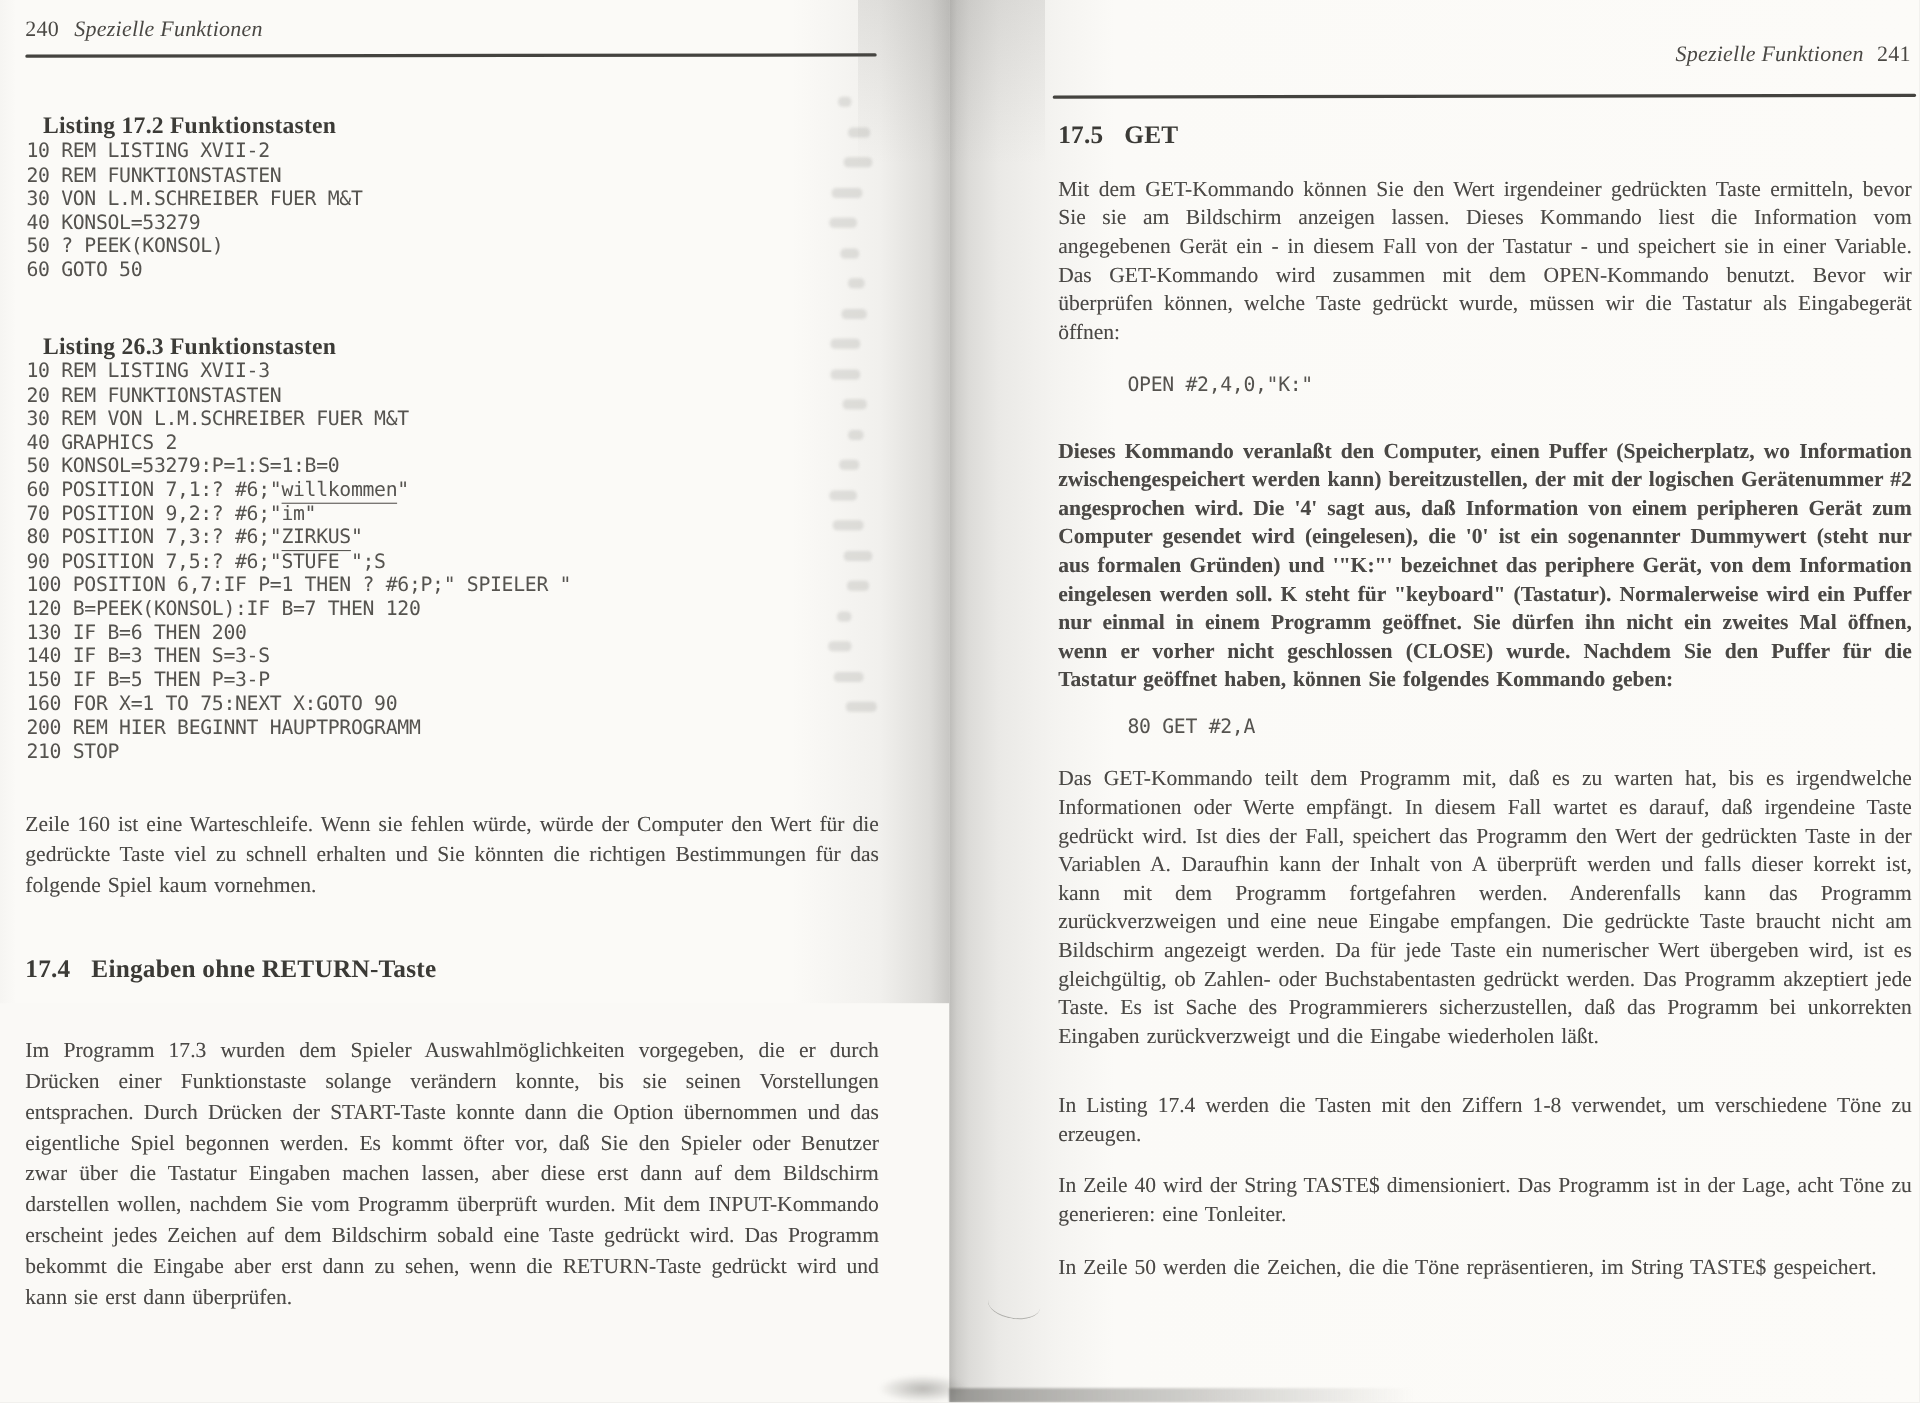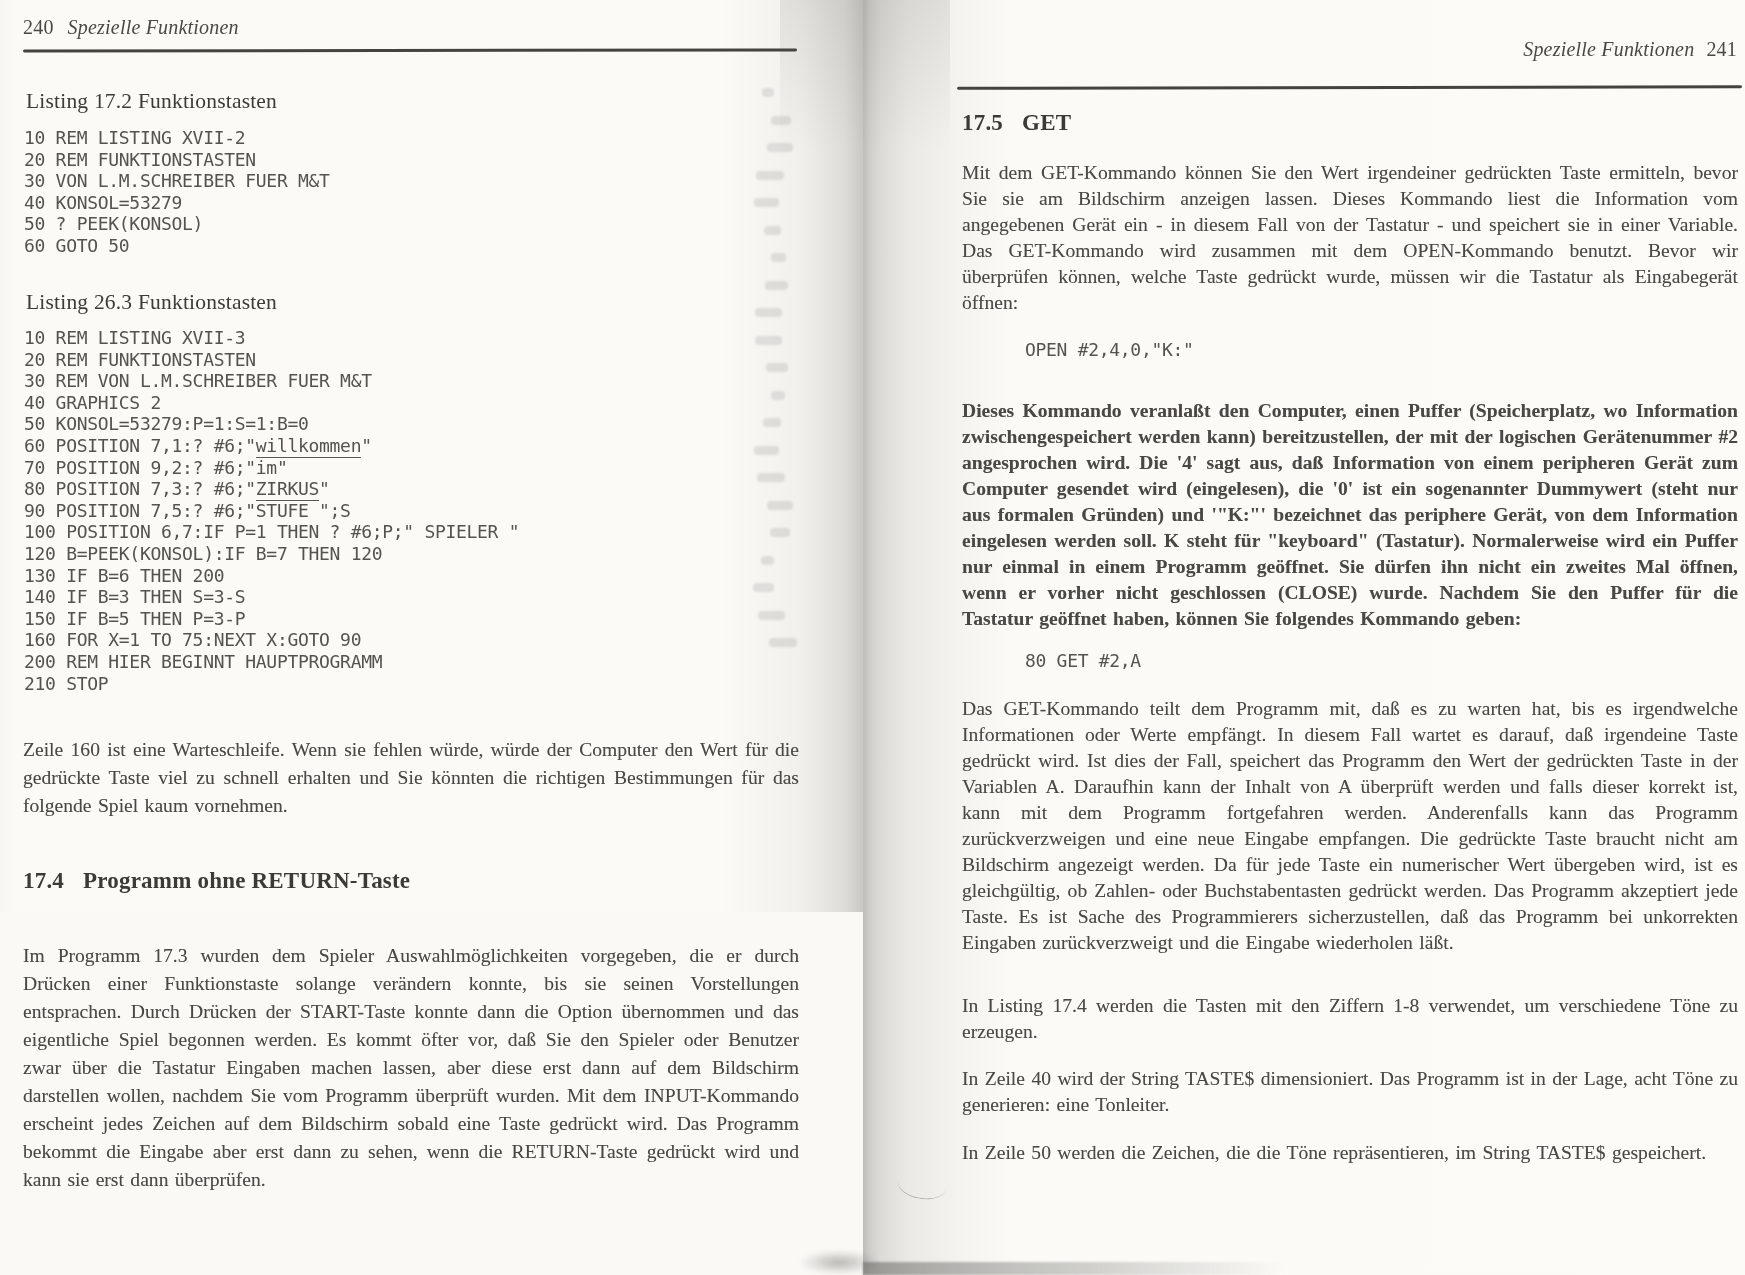--- a/index.html
+++ b/index.html
@@ -34,22 +34,22 @@
   .running-head{position:absolute;font-size:20px;letter-spacing:0.2px;color:#4a4844;white-space:nowrap;}
   .running-head .num{font-style:normal;}
   .running-head .rt{font-style:italic;}
   .rh-left{left:23px;top:16px;}
   .rh-left .num{margin-right:14px;}
   .rh-right{right:8px;top:38px;text-align:right;}
   .rh-right .rt{margin-right:12px;}
   .rule{position:absolute;height:3px;background:#44433f;border-radius:2px;}
   .rule-left{left:23px;top:49px;width:774px;transform:rotate(-0.08deg);}
   .rule-right{left:957px;top:86px;width:785px;transform:rotate(-0.12deg);}
-  .listing-title{position:absolute;left:23px;margin:3px;
-    font-size:21.5px;font-weight:normal;color:#3c3b37;letter-spacing:0.2px;}
+  .listing-title{position:absolute;left:23px;margin:16px;
+    font-size:21.5px;font-weight:bold;color:#3c3b37;letter-spacing:0.2px;}
   .sec-head{position:absolute;left:23px;margin:0;
     font-size:23px;font-weight:bold;color:#3b3a36;letter-spacing:0.2px;white-space:nowrap;}
   .sec-head .sec-num{margin-right:19px;}
   .code{position:absolute;font-family:"DejaVu Sans Mono", monospace;
     font-size:18px;line-height:21.6px;color:#55534f;letter-spacing:-0.3px;white-space:pre;}
   .code .ul{border-bottom:1.8px solid #5a5854;padding-bottom:1px;}
   .code-inline{position:absolute;font-family:"DejaVu Sans Mono", monospace;
     font-size:18px;color:#55534f;letter-spacing:-0.3px;white-space:pre;}
   .para{position:absolute;margin:0;text-align:justify;
     font-size:19.6px;color:#4a4845;word-spacing:1.5px;
@@ -86,21 +86,21 @@
 
     <h3 class="listing-title" id="t172">Listing 17.2 Funktionstasten</h3>
     <div class="code" id="c172"><div class="code-line"><span>10 REM LISTING XVII-2</span></div><div class="code-line"><span>20 REM FUNKTIONSTASTEN</span></div><div class="code-line"><span>30 VON L.M.SCHREIBER FUER M&amp;T</span></div><div class="code-line"><span>40 KONSOL=53279</span></div><div class="code-line"><span>50 ? PEEK(KONSOL)</span></div><div class="code-line"><span>60 GOTO 50</span></div></div>
 
     <h3 class="listing-title" id="t173">Listing 26.3 Funktionstasten</h3>
     <div class="code" id="c173"><div class="code-line"><span>10 REM LISTING XVII-3</span></div><div class="code-line"><span>20 REM FUNKTIONSTASTEN</span></div><div class="code-line"><span>30 REM VON L.M.SCHREIBER FUER M&amp;T</span></div><div class="code-line"><span>40 GRAPHICS 2</span></div><div class="code-line"><span>50 KONSOL=53279:P=1:S=1:B=0</span></div><div class="code-line"><span>60 POSITION 7,1:? #6;"</span><span class="ul">willkommen</span><span>"</span></div><div class="code-line"><span>70 POSITION 9,2:? #6;"im"</span></div><div class="code-line"><span>80 POSITION 7,3:? #6;"</span><span class="ul">ZIRKUS</span><span>"</span></div><div class="code-line"><span>90 POSITION 7,5:? #6;"STUFE ";S</span></div><div class="code-line"><span>100 POSITION 6,7:IF P=1 THEN ? #6;P;" SPIELER "</span></div><div class="code-line"><span>120 B=PEEK(KONSOL):IF B=7 THEN 120</span></div><div class="code-line"><span>130 IF B=6 THEN 200</span></div><div class="code-line"><span>140 IF B=3 THEN S=3-S</span></div><div class="code-line"><span>150 IF B=5 THEN P=3-P</span></div><div class="code-line"><span>160 FOR X=1 TO 75:NEXT X:GOTO 90</span></div><div class="code-line"><span>200 REM HIER BEGINNT HAUPTPROGRAMM</span></div><div class="code-line"><span>210 STOP</span></div></div>
 
     <p class="para para-left" id="pz160">Zeile 160 ist eine Warteschleife. Wenn sie fehlen würde, würde der Computer den Wert für die gedrückte Taste viel zu schnell erhalten und Sie könnten die richtigen Bestimmungen für das folgende Spiel kaum vornehmen.</p>
 
     <h2 class="sec-head" id="h174">
-      <span class="sec-num">17.4</span><span>Programm ohne RETURN-Taste</span>
+      <span class="sec-num">17.4</span><span>Eingaben ohne RETURN-Taste</span>
     </h2>
     <p class="para para-left" id="p174">Im Programm 17.3 wurden dem Spieler Auswahlmöglichkeiten vorgegeben, die er durch Drücken einer Funktionstaste solange verändern konnte, bis sie seinen Vorstellungen entsprachen. Durch Drücken der START-Taste konnte dann die Option übernommen und das eigentliche Spiel begonnen werden. Es kommt öfter vor, daß Sie den Spieler oder Benutzer zwar über die Tastatur Eingaben machen lassen, aber diese erst dann auf dem Bildschirm darstellen wollen, nachdem Sie vom Programm überprüft wurden. Mit dem INPUT-Kommando erscheint jedes Zeichen auf dem Bildschirm sobald eine Taste gedrückt wird. Das Programm bekommt die Eingabe aber erst dann zu sehen, wenn die RETURN-Taste gedrückt wird und kann sie erst dann überprüfen.</p>
 
     <div>
         <div class="blob" style="top: 88px; left: 762px; width: 12px;"></div>
         <div class="blob" style="top: 115.5px; left: 770.672px; width: 20.4774px;"></div>
         <div class="blob" style="top: 143px; left: 766.64px; width: 26.3793px;"></div>
         <div class="blob" style="top: 170.5px; left: 755.81px; width: 27.9128px;"></div>
         <div class="blob" style="top: 198px; left: 754.049px; width: 24.612px;"></div>
         <div class="blob" style="top: 225.5px; left: 763.936px; width: 17.4797px;"></div>

